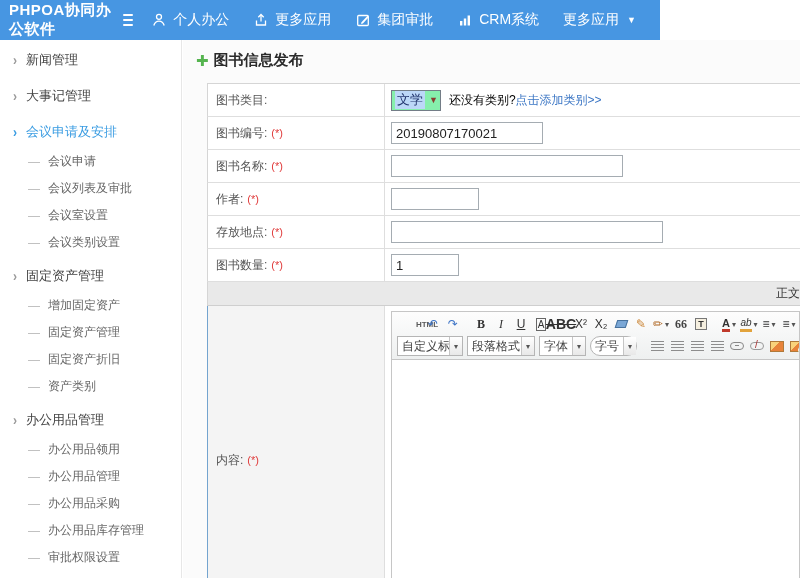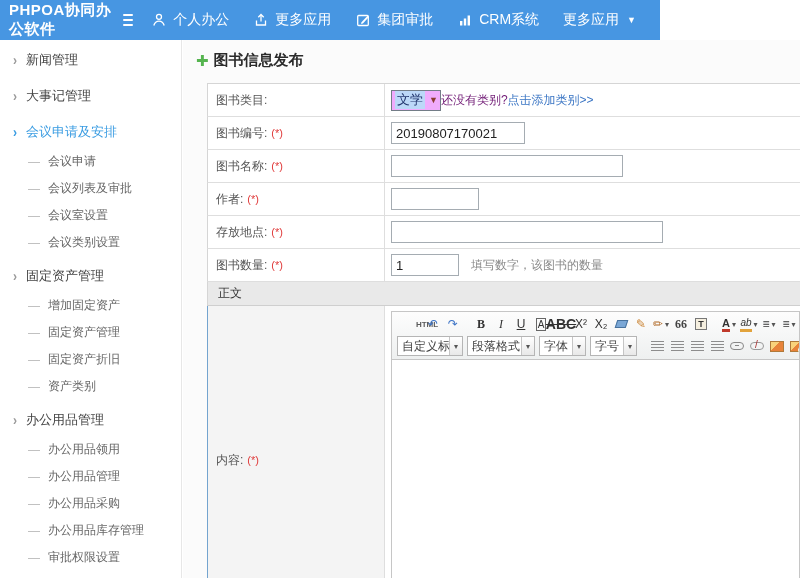--- a/index.html
+++ b/index.html
@@ -43,31 +43,31 @@
   .form { position:absolute; left:24px; top:43px; right:0;
     border-top:1px solid #d5d5d5; background:#fff; }
   .frow { display:flex; border-bottom:1px solid #dedede; border-left:1px solid #d5d5d5;
     height:33px; background:#fff; }
   .flabel { width:177px; border-right:1px solid #dedede; padding-left:8px;
     font-size:12px; color:#555; display:flex; align-items:center; gap:4px; }
   .req { color:#e03b3b; font-size:11px; }
   .ffield { flex:1; display:flex; align-items:center; padding-left:6px; font-size:12px; min-width:0; }
   .txt-input { height:22px; border:1px solid #a5acb2; background:#fff; padding:0 4px;
     font-size:13px; color:#222; font-family:"Liberation Sans",sans-serif; }
-  .cat-select { height:21px; border:1px solid #737d87; background:#f0abfc; display:flex;
+  .cat-select { height:21px; border:1px solid #737d87; background:#86efac; display:flex;
     align-items:center; padding:0 2px 0 3px; cursor:pointer; }
   .cat-select .val { background:#bcd8f8; color:#23366e; font-size:13px; padding:0 2px; }
   .cat-select .arrow { color:#8a3b30; font-size:9px; margin-left:4px; }
-  .cat-hint { color:#701a75; }
+  .cat-hint { color:#000000; margin-left:8px; }
   .cat-link { color:#3a75c4; margin-left:0; cursor:pointer; }
   .qty-hint { color:#8a8a8a; margin-left:12px; }
 
   .section-row { height:24px; background:#e9e9e9; border-bottom:1px solid #cfcfcf;
     border-left:1px solid #d5d5d5; display:flex; align-items:center; padding-left:10px;
-    font-size:12px; color:#333; }
+    font-size:12px; color:#333;justify-content:flex-end; }
 
   .content-row { display:flex; height:308px; border-left:1px solid #74a4cf; background:#fff; }
   .content-row .flabel { background:#f4f4f4; }
 
   
   .editor { flex:1; margin:5px 0 0 6px; border:1px solid #c6c6c6; background:#fff;
     display:flex; flex-direction:column; min-width:0; }
   .toolbar { background:linear-gradient(#fdfdfd,#eef0f0); border-bottom:1px solid #c6c6c6;
     padding:1px 3px 2px 3px; overflow:hidden; }
   .tb-row { display:flex; align-items:center; height:22px; white-space:nowrap; }
@@ -261,21 +261,21 @@
           <span class="cat-hint">还没有类别?</span>
           <span class="cat-link">点击添加类别&gt;&gt;</span>
         </div>
       </div>
       <div class="frow">
         <div class="flabel">
           <span>图书编号:</span>
           <span class="req">(*)</span>
         </div>
         <div class="ffield">
-          <input class="txt-input" type="text" value="20190807170021" style="width: 134px;">
+          <input class="txt-input" type="text" value="20190807170021" style="width: 152px;">
         </div>
       </div>
       <div class="frow">
         <div class="flabel">
           <span>图书名称:</span>
           <span class="req">(*)</span>
         </div>
         <div class="ffield">
           <input class="txt-input" type="text" style="width: 232px;">
         </div>
@@ -298,21 +298,20 @@
           <input class="txt-input" type="text" style="width: 272px;">
         </div>
       </div>
       <div class="frow">
         <div class="flabel">
           <span>图书数量:</span>
           <span class="req">(*)</span>
         </div>
         <div class="ffield">
           <input class="txt-input" type="text" value="1" style="width: 68px;">
-          <span class="qty-hint">填写数字，该图书的数量</span>
         </div>
       </div>
       <div class="section-row">
         <span>正文</span>
       </div>
       <div class="content-row">
         <div class="flabel">
           <span>内容:</span>
           <span class="req">(*)</span>
         </div>
@@ -392,21 +391,21 @@
                   <span class="cbtn">▾</span>
                 </div>
                 <div class="combo" style="width: 68px;">
                   <span class="clabel">段落格式</span>
                   <span class="cbtn">▾</span>
                 </div>
                 <div class="combo" style="width: 60px;">
                   <span class="clabel">字体</span>
                   <span class="cbtn">▾</span>
                 </div>
-                <div class="combo" style="width: 62px;">
+                <div class="combo" style="width: 62px; border-radius: 10px;">
                   <span class="clabel">字号</span>
                   <span class="cbtn">▾</span>
                 </div>
                 <span class="tb-sep"></span>
                 <span class="tb-btn">
                   <span class="sh-stripes"></span>
                 </span>
                 <span class="tb-btn">
                   <span class="sh-stripes"></span>
                 </span>

